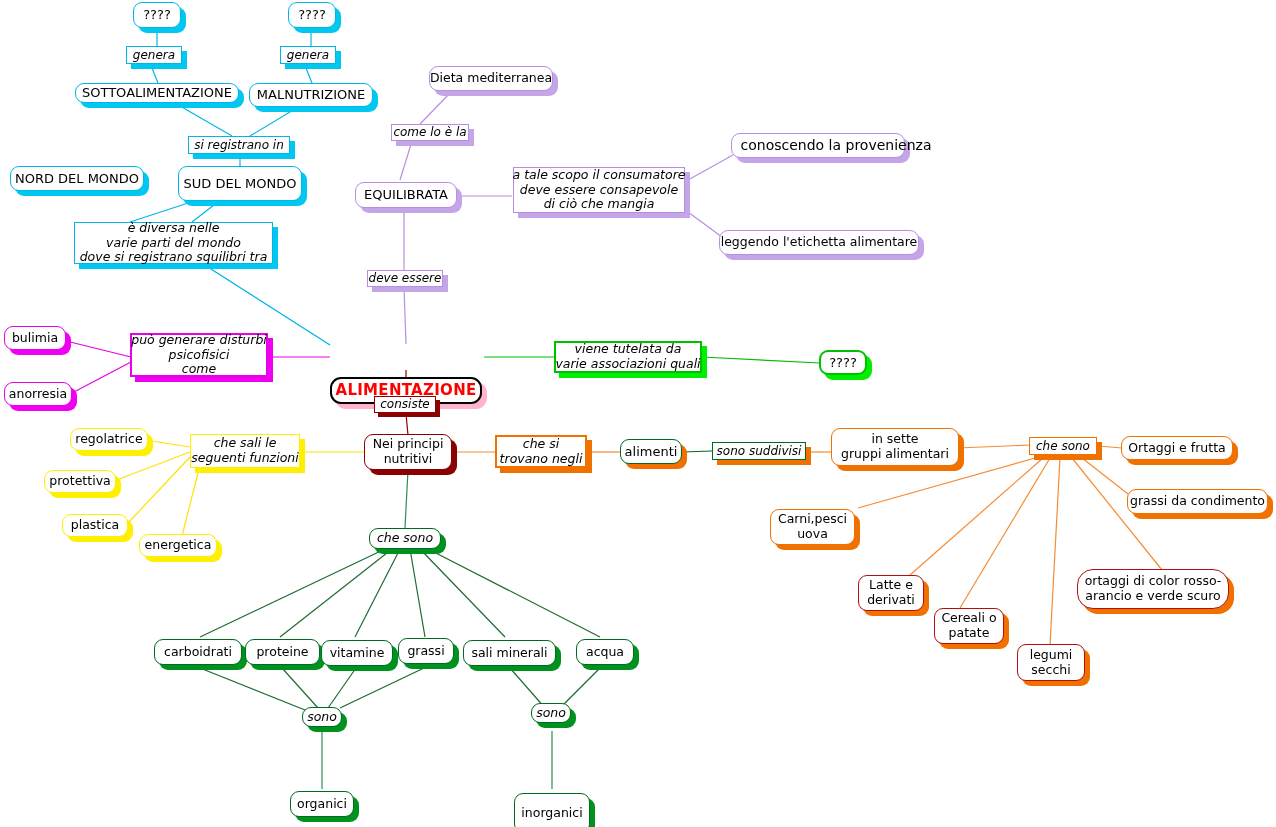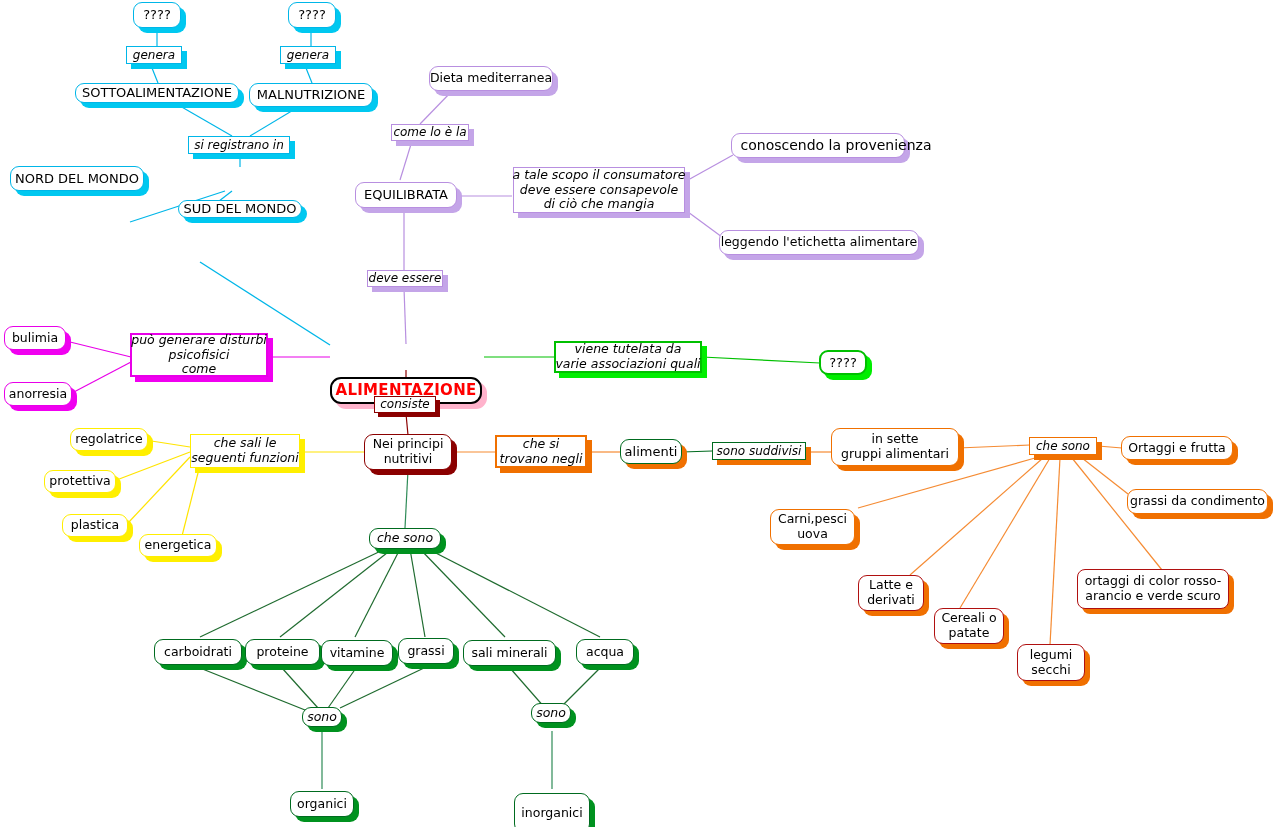--- a/index.html
+++ b/index.html
@@ -158,22 +158,25 @@
   <div class="node concept c-cyan" style="left:288px; top:2px; width:48px; height:26px; font-size:13px;">????</div>
 
   <div class="node link c-cyan" style="left:280px; top:46px; width:56px; height:18px; font-size:12px;">genera</div>
 
   <div class="node concept c-cyan" style="left:249px; top:83px; width:124px; height:24px; font-size:13px;">MALNUTRIZIONE</div>
 
   <div class="node link c-cyan" style="left:188px; top:136px; width:102px; height:18px; font-size:12px;">si registrano in</div>
 
   <div class="node concept c-cyan" style="left:10px; top:166px; width:134px; height:25px; font-size:13px;">NORD DEL MONDO</div>
 
-  <div class="node concept c-cyan" style="left:178px; top:166px; width:124px; height:18px; font-size:13px;margin-top:34px;">SUD DEL MONDO</div>
-
+  <div class="node concept c-cyan" style="left:178px; top:166px; width:124px; height:35px; font-size:13px;">SUD DEL MONDO</div>
+
+  <div class="node link c-cyan multiline" style="left:74px; top:222px; width:199px; height:42px; font-size:12.5px;">è diversa nelle
+varie parti del mondo
+dove si registrano squilibri tra</div>
 
   <div class="node concept c-purple" style="left:429px; top:66px; width:124px; height:25px; font-size:12.5px;">Dieta mediterranea</div>
 
   <div class="node link c-purple" style="left:391px; top:124px; width:78px; height:17px; font-size:12px;">come lo è la</div>
 
   <div class="node concept c-purple" style="left:355px; top:182px; width:102px; height:26px; font-size:13px;">EQUILIBRATA</div>
 
   <div class="node link c-purple multiline" style="left:513px; top:167px; width:172px; height:46px; font-size:12.5px;">a tale scopo il consumatore
 deve essere consapevole
 di ciò che mangia</div>
@@ -236,21 +239,21 @@
 
   <div class="node concept c-maroonorange multiline" style="left:858px; top:575px; width:66px; height:36px; font-size:12.5px; border-radius:9px;">Latte e
 derivati</div>
 
   <div class="node concept c-maroonorange multiline" style="left:934px; top:608px; width:70px; height:36px; font-size:12.5px; border-radius:9px;">Cereali o
 patate</div>
 
   <div class="node concept c-maroonorange multiline" style="left:1017px; top:644px; width:68px; height:37px; font-size:12.5px; border-radius:9px;">legumi
 secchi</div>
 
-  <div class="node concept c-maroonorange multiline" style="left:1077px; top:569px; width:152px; height:40px; font-size:12.5px; border-radius:8px;">ortaggi di color rosso-
+  <div class="node concept c-maroonorange multiline" style="left:1077px; top:569px; width:152px; height:40px; font-size:12.5px; border-radius:16px;">ortaggi di color rosso-
 arancio e verde scuro</div>
 
   <div class="node link c-green" style="left:369px; top:528px; width:72px; height:21px; font-size:12.5px; border-radius:9px;">che sono</div>
 
   <div class="node concept c-green" style="left:154px; top:639px; width:88px; height:26px; font-size:12.5px;">carboidrati</div>
 
   <div class="node concept c-green" style="left:245px; top:639px; width:75px; height:26px; font-size:12.5px;">proteine</div>
 
   <div class="node concept c-green" style="left:321px; top:640px; width:72px; height:26px; font-size:12.5px;">vitamine</div>
 

